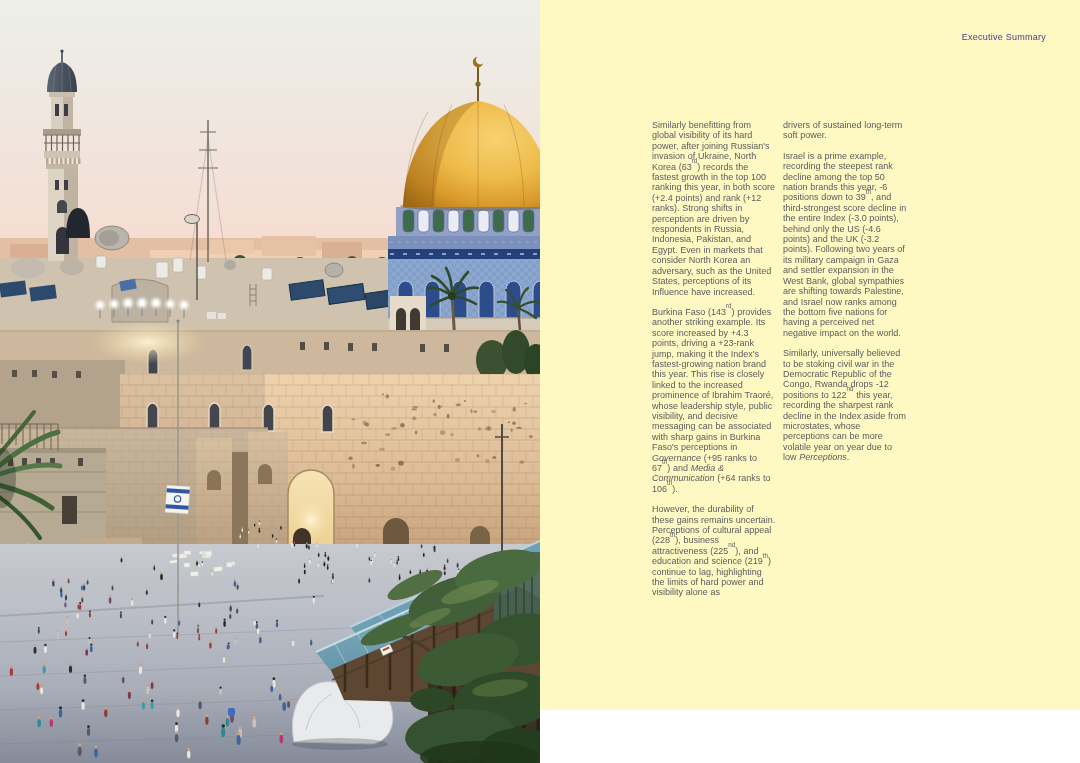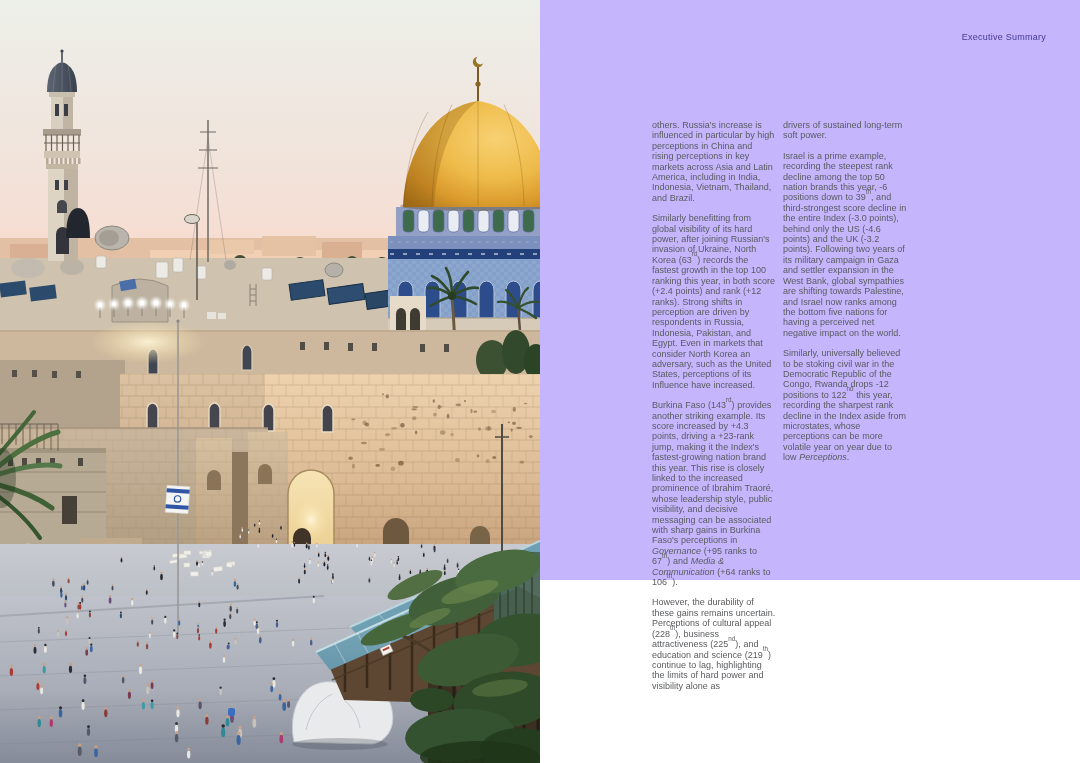--- a/index.html
+++ b/index.html
@@ -1,20 +1,20 @@
 <!DOCTYPE html>
 <html><head>
 <meta charset="utf-8">
 <style>
   html,body{margin:0;padding:0;background:#ffffff;}
   body{width:1080px;height:763px;overflow:hidden;font-family:"Liberation Sans",sans-serif;}
   .spread{display:flex;width:1080px;height:763px;}
   .photo{width:540px;height:763px;position:relative;overflow:hidden;margin:0;flex:0 0 540px;}
   .photo svg{display:block;}
-  .page{width:540px;height:580px;position:relative;background:#c4b5fd;flex:0 0 540px;text-decoration:underline;}
+  .page{width:540px;height:710px;position:relative;background:#fef9c3;flex:0 0 540px;text-decoration:underline;}
   .section-label{
     position:absolute;top:32px;right:34px;
     font-size:9px;letter-spacing:.25px;color:#473a91;
   }
   .cols{position:absolute;left:112px;top:120px;display:flex;gap:7px;}
   .col{width:124px;}
   .col p{
     margin:0 0 10px 0;font-size:9px;line-height:10.4px;color:#5a5c5f;
     text-align:left;word-spacing:.2px;
   }
@@ -863,21 +863,20 @@
         <path d="M-8,492 Q22,512 40,538" stroke="#35552c" stroke-width="4"></path>
         <ellipse cx="2" cy="478" rx="14" ry="30" fill="rgba(30,45,25,.35)" stroke="none"></ellipse>
       </g>
     </svg>
   </figure>
 
   <section class="page">
     <div class="section-label">Executive Summary</div>
     <div class="cols">
       <div class="col">
-          <p><span>others. Russia's increase is influenced in particular by high perceptions in China and rising perceptions in key markets across Asia and Latin America, including in India, Indonesia, Vietnam, Thailand, and Brazil.</span></p>
           <p><span>Similarly benefitting from global visibility of its hard power, after joining Russian's invasion of Ukraine, North Korea (63</span><sup>rd</sup><span>) records the fastest growth in the top 100 ranking this year, in both score (+2.4 points) and rank (+12 ranks). Strong shifts in perception are driven by respondents in Russia, Indonesia, Pakistan, and Egypt. Even in markets that consider North Korea an adversary, such as the United States, perceptions of its Influence have increased.</span></p>
           <p><span>Burkina Faso (143</span><sup>rd</sup><span>) provides another striking example. Its score increased by +4.3 points, driving a +23-rank jump, making it the Index's fastest-growing nation brand this year. This rise is closely linked to the increased prominence of Ibrahim Traoré, whose leadership style, public visibility, and decisive messaging can be associated with sharp gains in Burkina Faso's perceptions in </span><em>Governance</em><span> (+95 ranks to 67</span><sup>th</sup><span>) and </span><em>Media &amp; Communication</em><span> (+64 ranks to 106</span><sup>th</sup><span>).</span></p>
           <p><span>However, the durability of these gains remains uncertain. Perceptions of cultural appeal (228</span><sup>th</sup><span>), business attractiveness (225</span><sup>nd</sup><span>), and education and science (219</span><sup>th</sup><span>) continue to lag, highlighting the limits of hard power and visibility alone as</span></p>
         </div>
       <div class="col">
           <p><span>drivers of sustained long-term soft power.</span></p>
           <p><span>Israel is a prime example, recording the steepest rank decline among the top 50 nation brands this year, -6 positions down to 39</span><sup>th</sup><span>, and third-strongest score decline in the entire Index (-3.0 points), behind only the US (-4.6 points) and the UK (-3.2 points). Following two years of its military campaign in Gaza and settler expansion in the West Bank, global sympathies are shifting towards Palestine, and Israel now ranks among the bottom five nations for having a perceived net negative impact on the world.</span></p>
           <p><span>Similarly, universally believed to be stoking civil war in the Democratic Republic of the Congo, Rwanda drops -12 positions to 122</span><sup>nd</sup><span> this year, recording the sharpest rank decline in the Index aside from microstates, whose perceptions can be more volatile year on year due to low </span><em>Perceptions</em><span>.</span></p>
         </div>
     </div>

